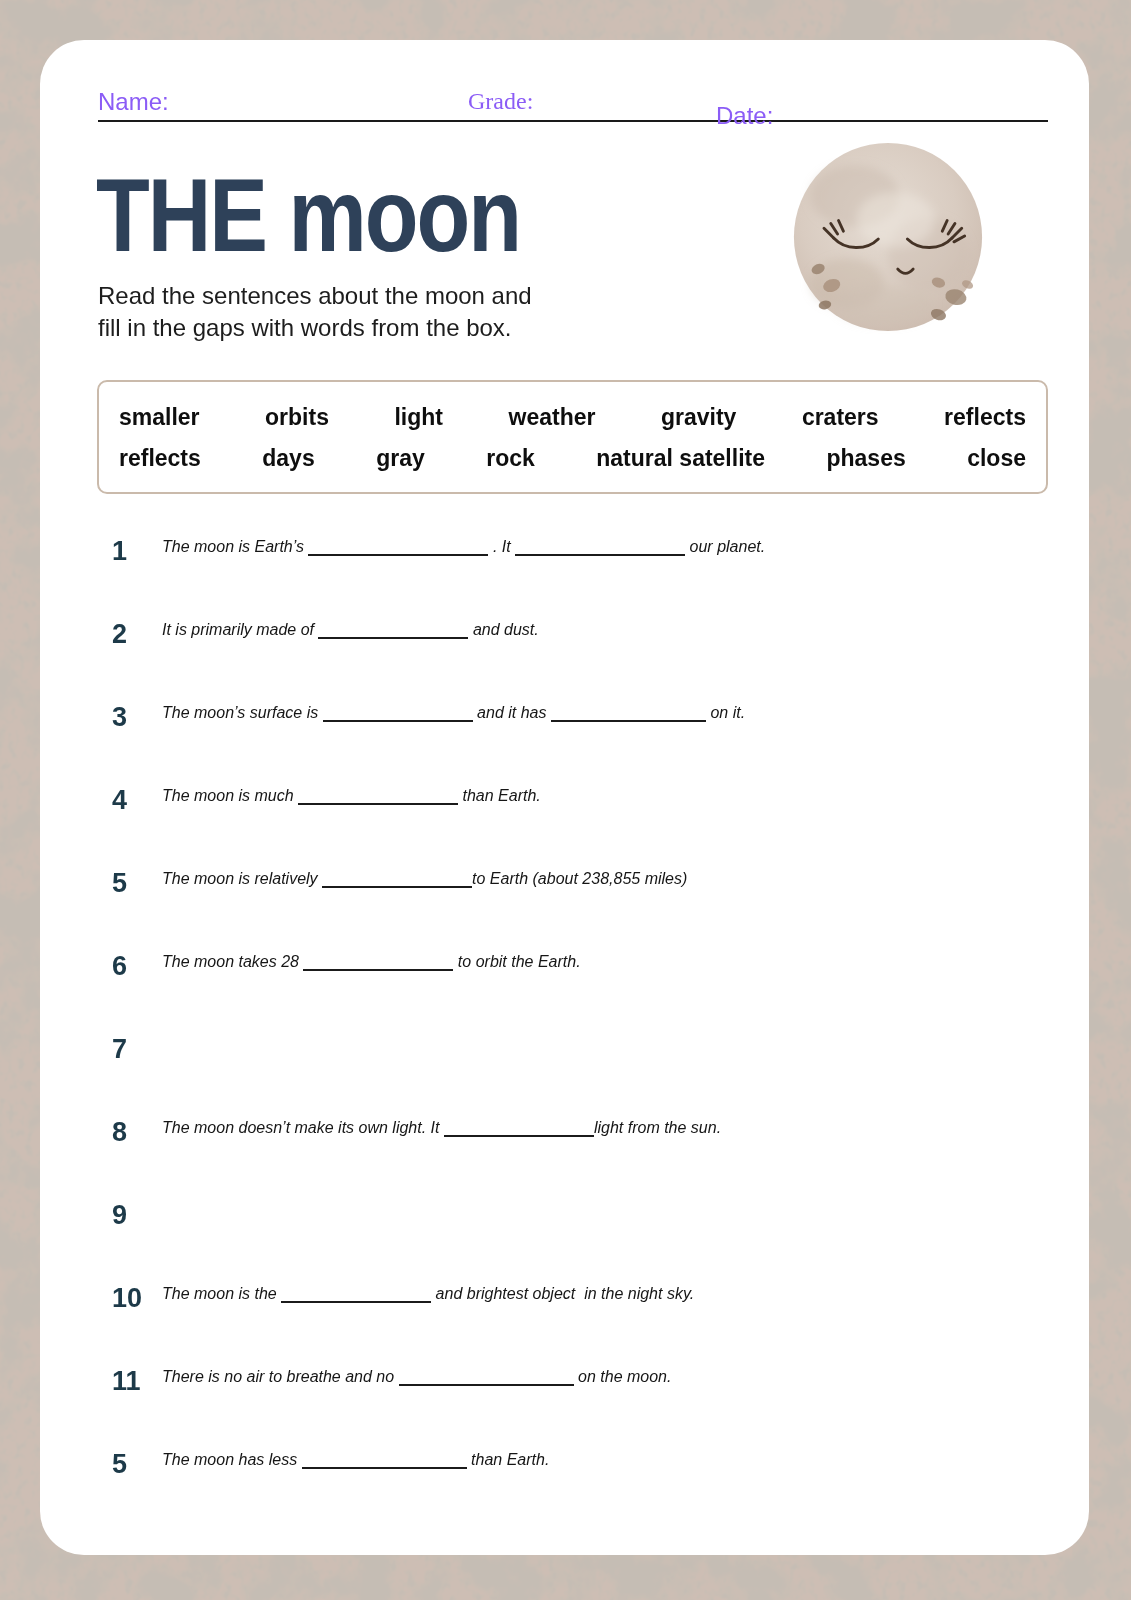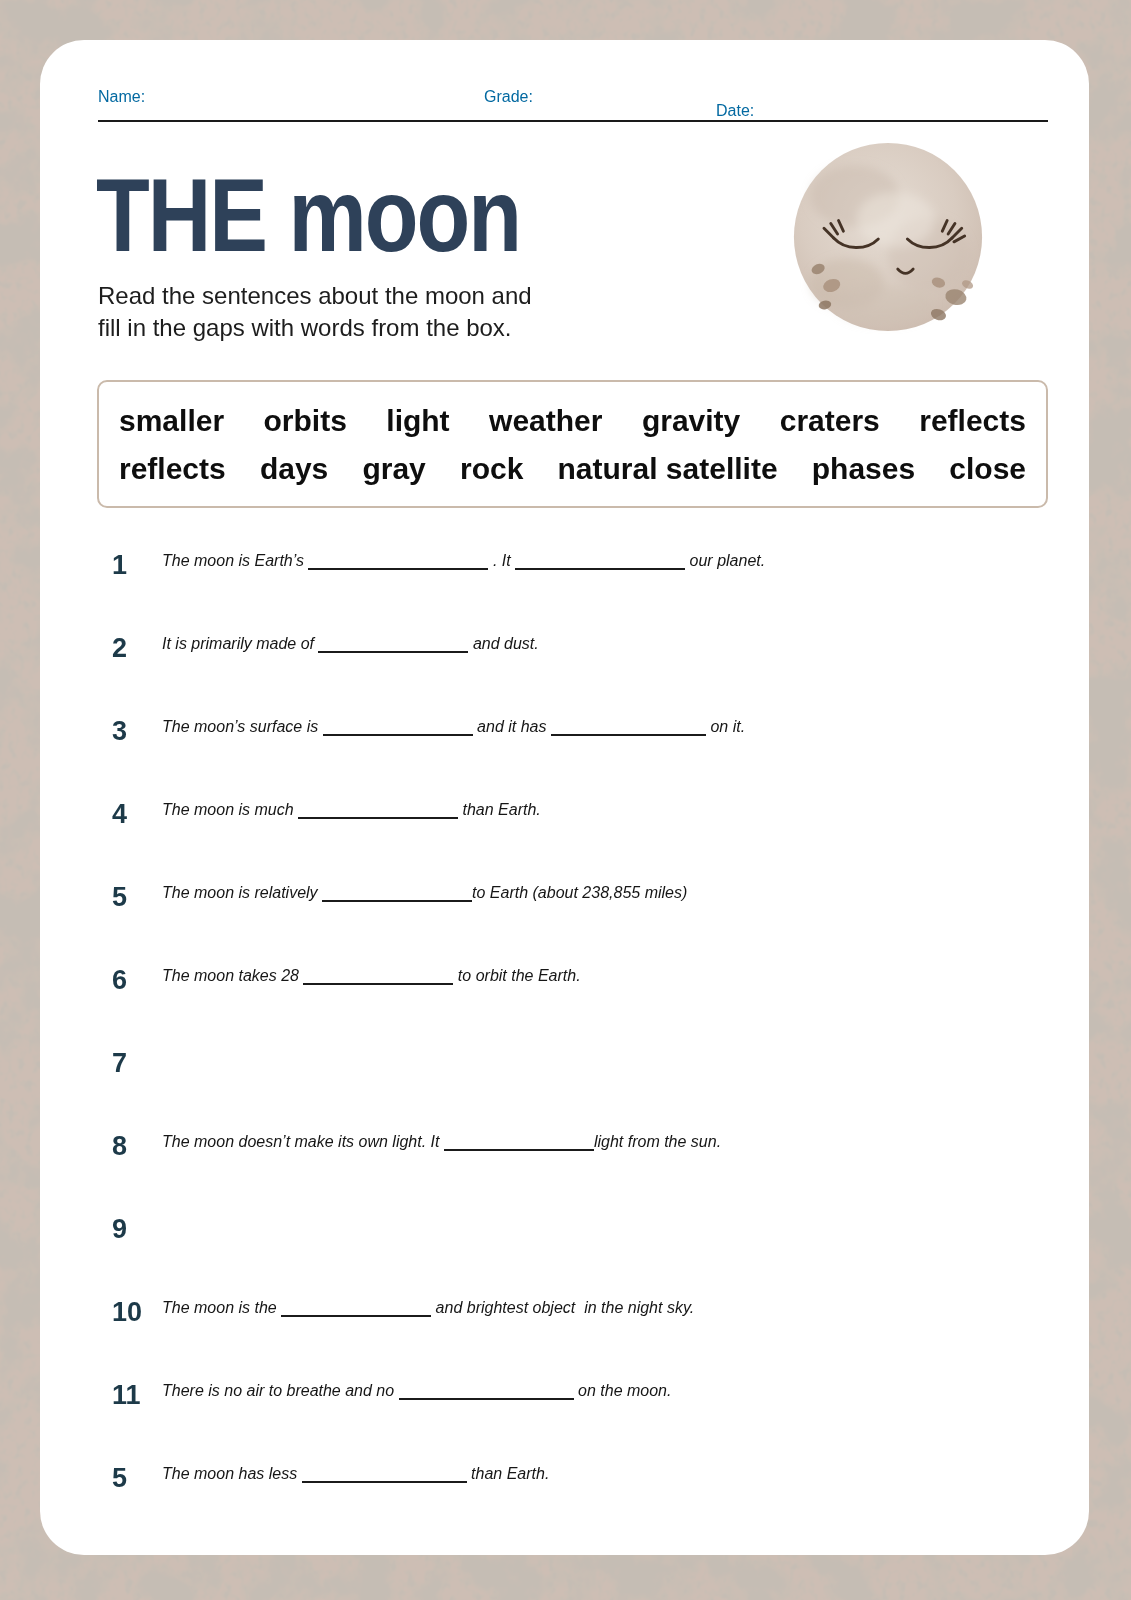--- a/index.html
+++ b/index.html
@@ -16,25 +16,25 @@
     width:1049px; height:1515px;
     background:#ffffff;
     border-radius:44px;
   }
   
   .header {
     position:relative;
     margin:48px 41px 0 58px;
     height:34px;
     border-bottom:2px solid #1a1a1a;
-    font-size:16px; color:#0369a1;
+    font-size:24px; color:#8b5cf6;
   }
   .header span { position:absolute; top:0; }
   .lbl-name  { left:0; }
-  .lbl-grade { left:386px; }
+  .lbl-grade { left:370px;font-family:Liberation Serif, serif; }
   .lbl-date  { left:618px;margin-top:14px; }
   
   .title {
     margin:42px 0 16px 56px;
     font-size:88px; font-weight:800; letter-spacing:-2px;
     line-height:1; height:92px;
     color:#2e4159;
     transform:scaleY(1.18); transform-origin:left top;
     white-space:nowrap;
   }
@@ -50,21 +50,21 @@
   
   .word-box {
     margin:36px 41px 0 57px;
     border:2px solid #cabaab;
     border-radius:10px;
     padding:22px 20px 20px 20px;
     display:flex; flex-direction:column; gap:14px;
   }
   .word-row {
     display:flex; justify-content:space-between; align-items:baseline;
-    font-weight:bold; font-size:30px; color:#0e0e0e;text-align:center;
+    font-weight:bold; font-size:23px; color:#0e0e0e;text-align:center;
   }
   
   .questions { margin-top:42px; }
   .q-row {
     display:flex; align-items:flex-start;
     padding-left:72px; margin-bottom:52px;
   }
   .q-num {
     flex:none; width:50px;
     font-size:27px; font-weight:bold; color:#1d3a49;

